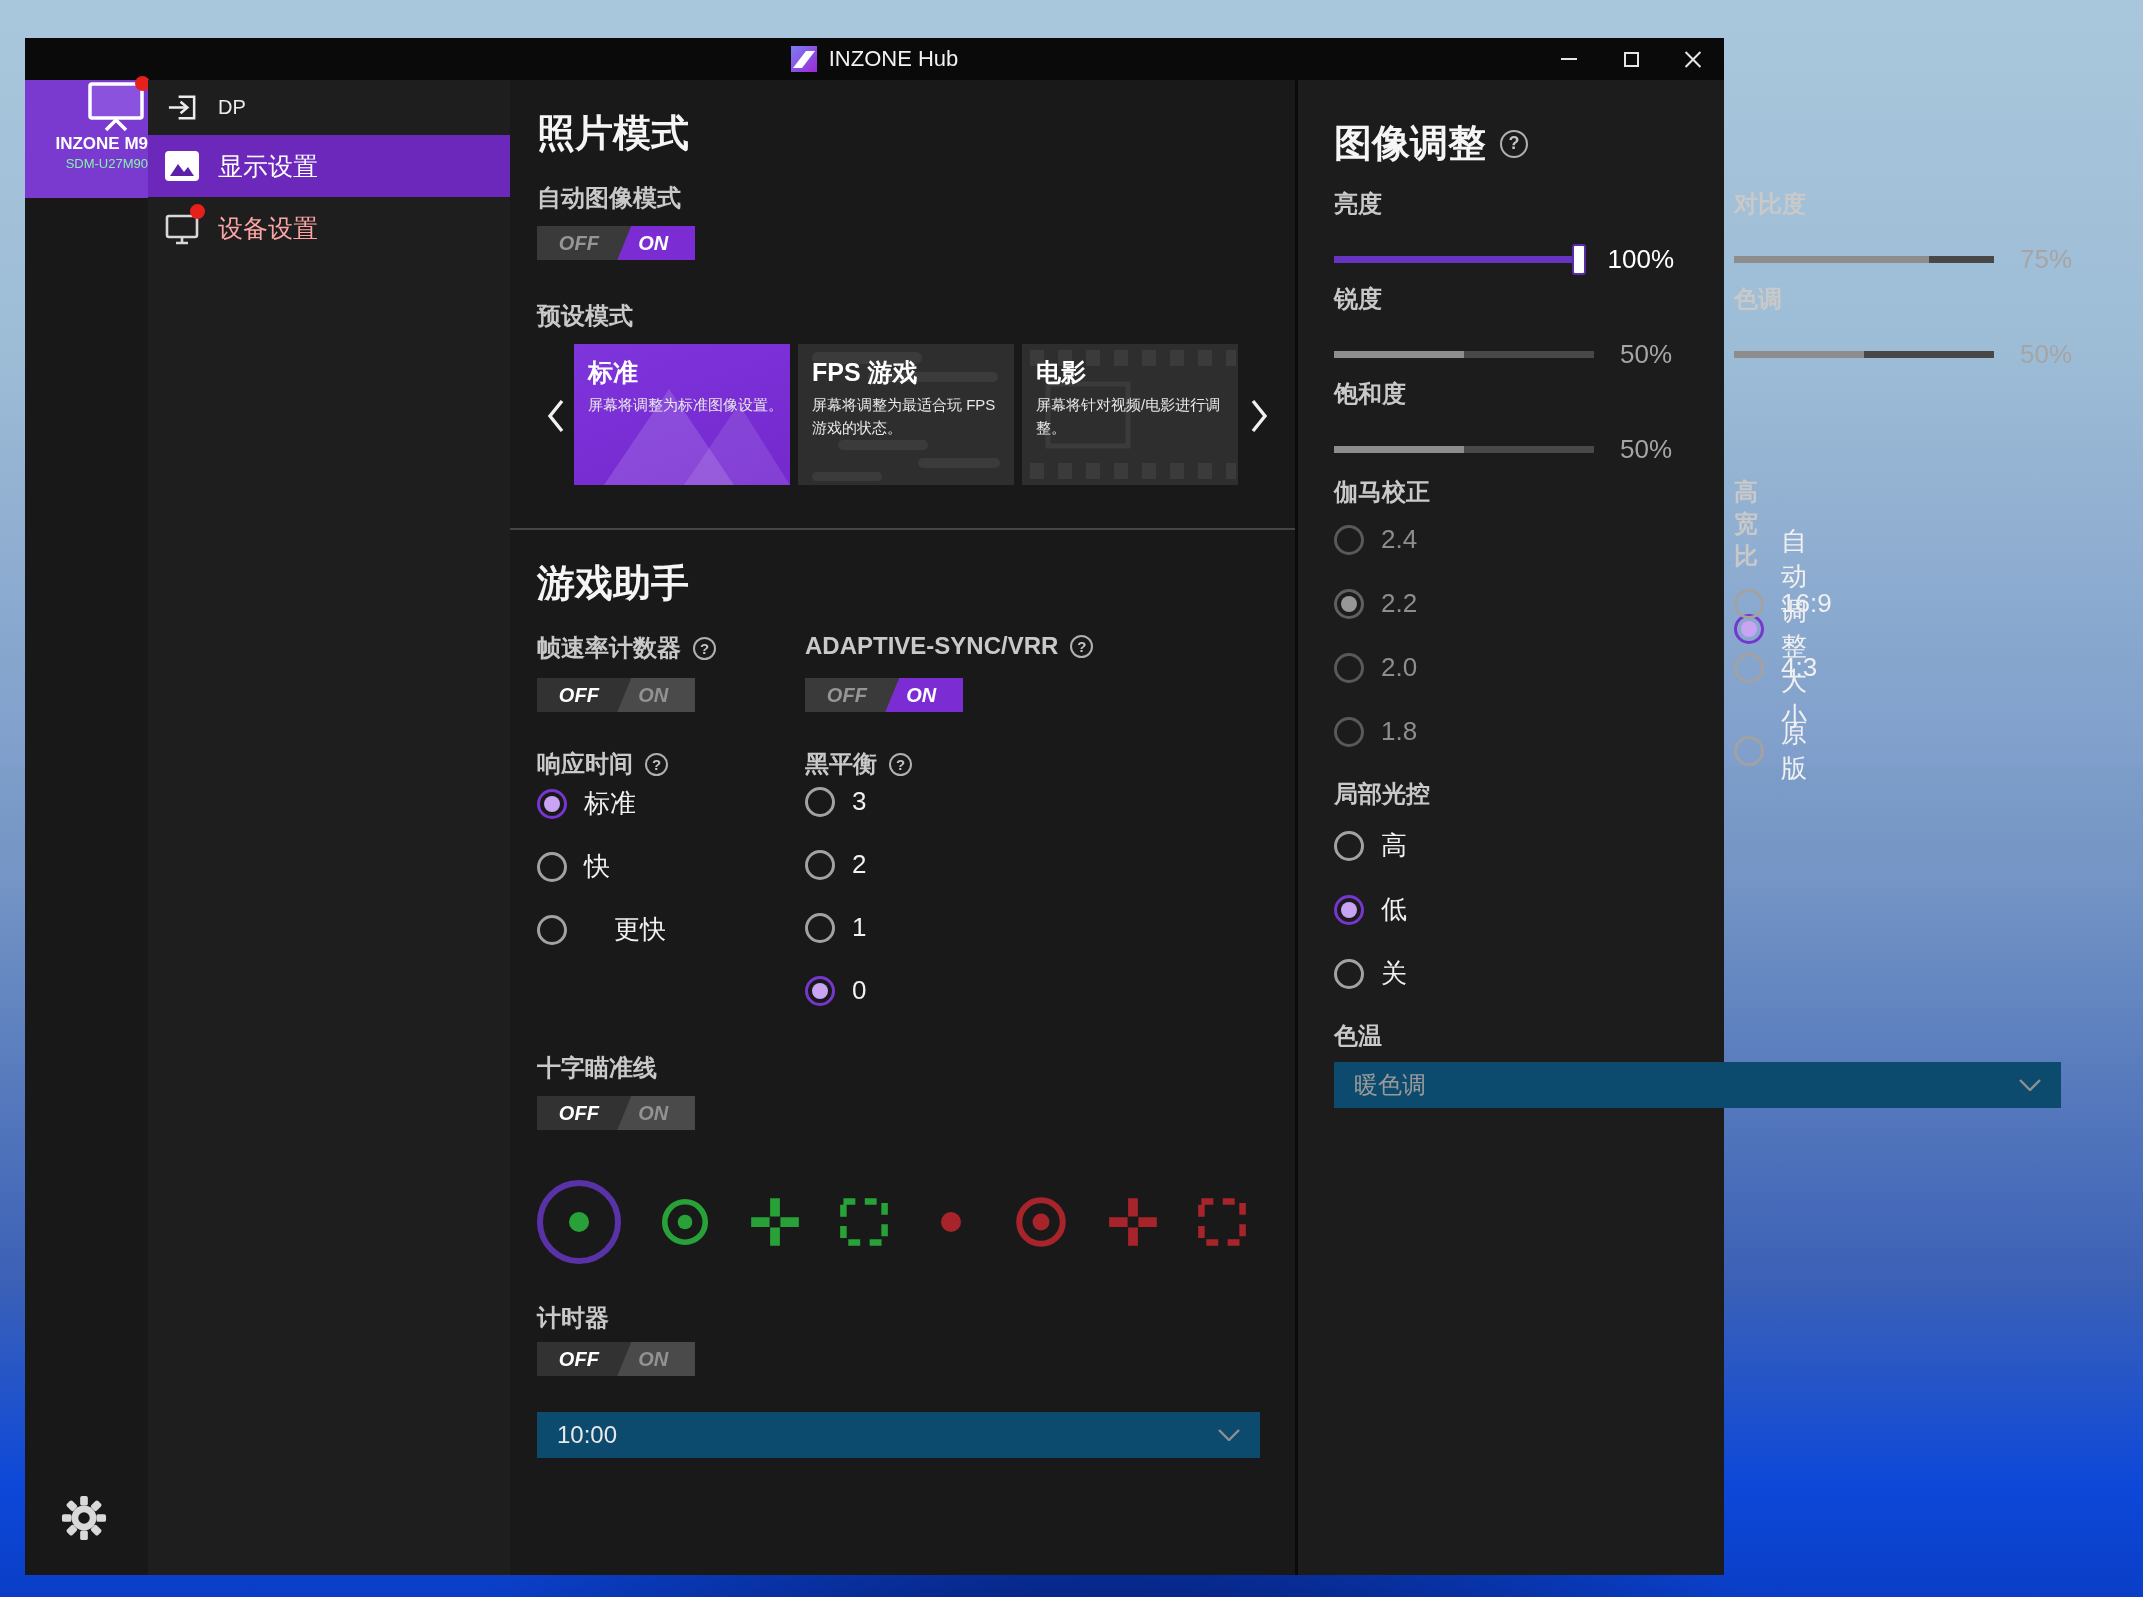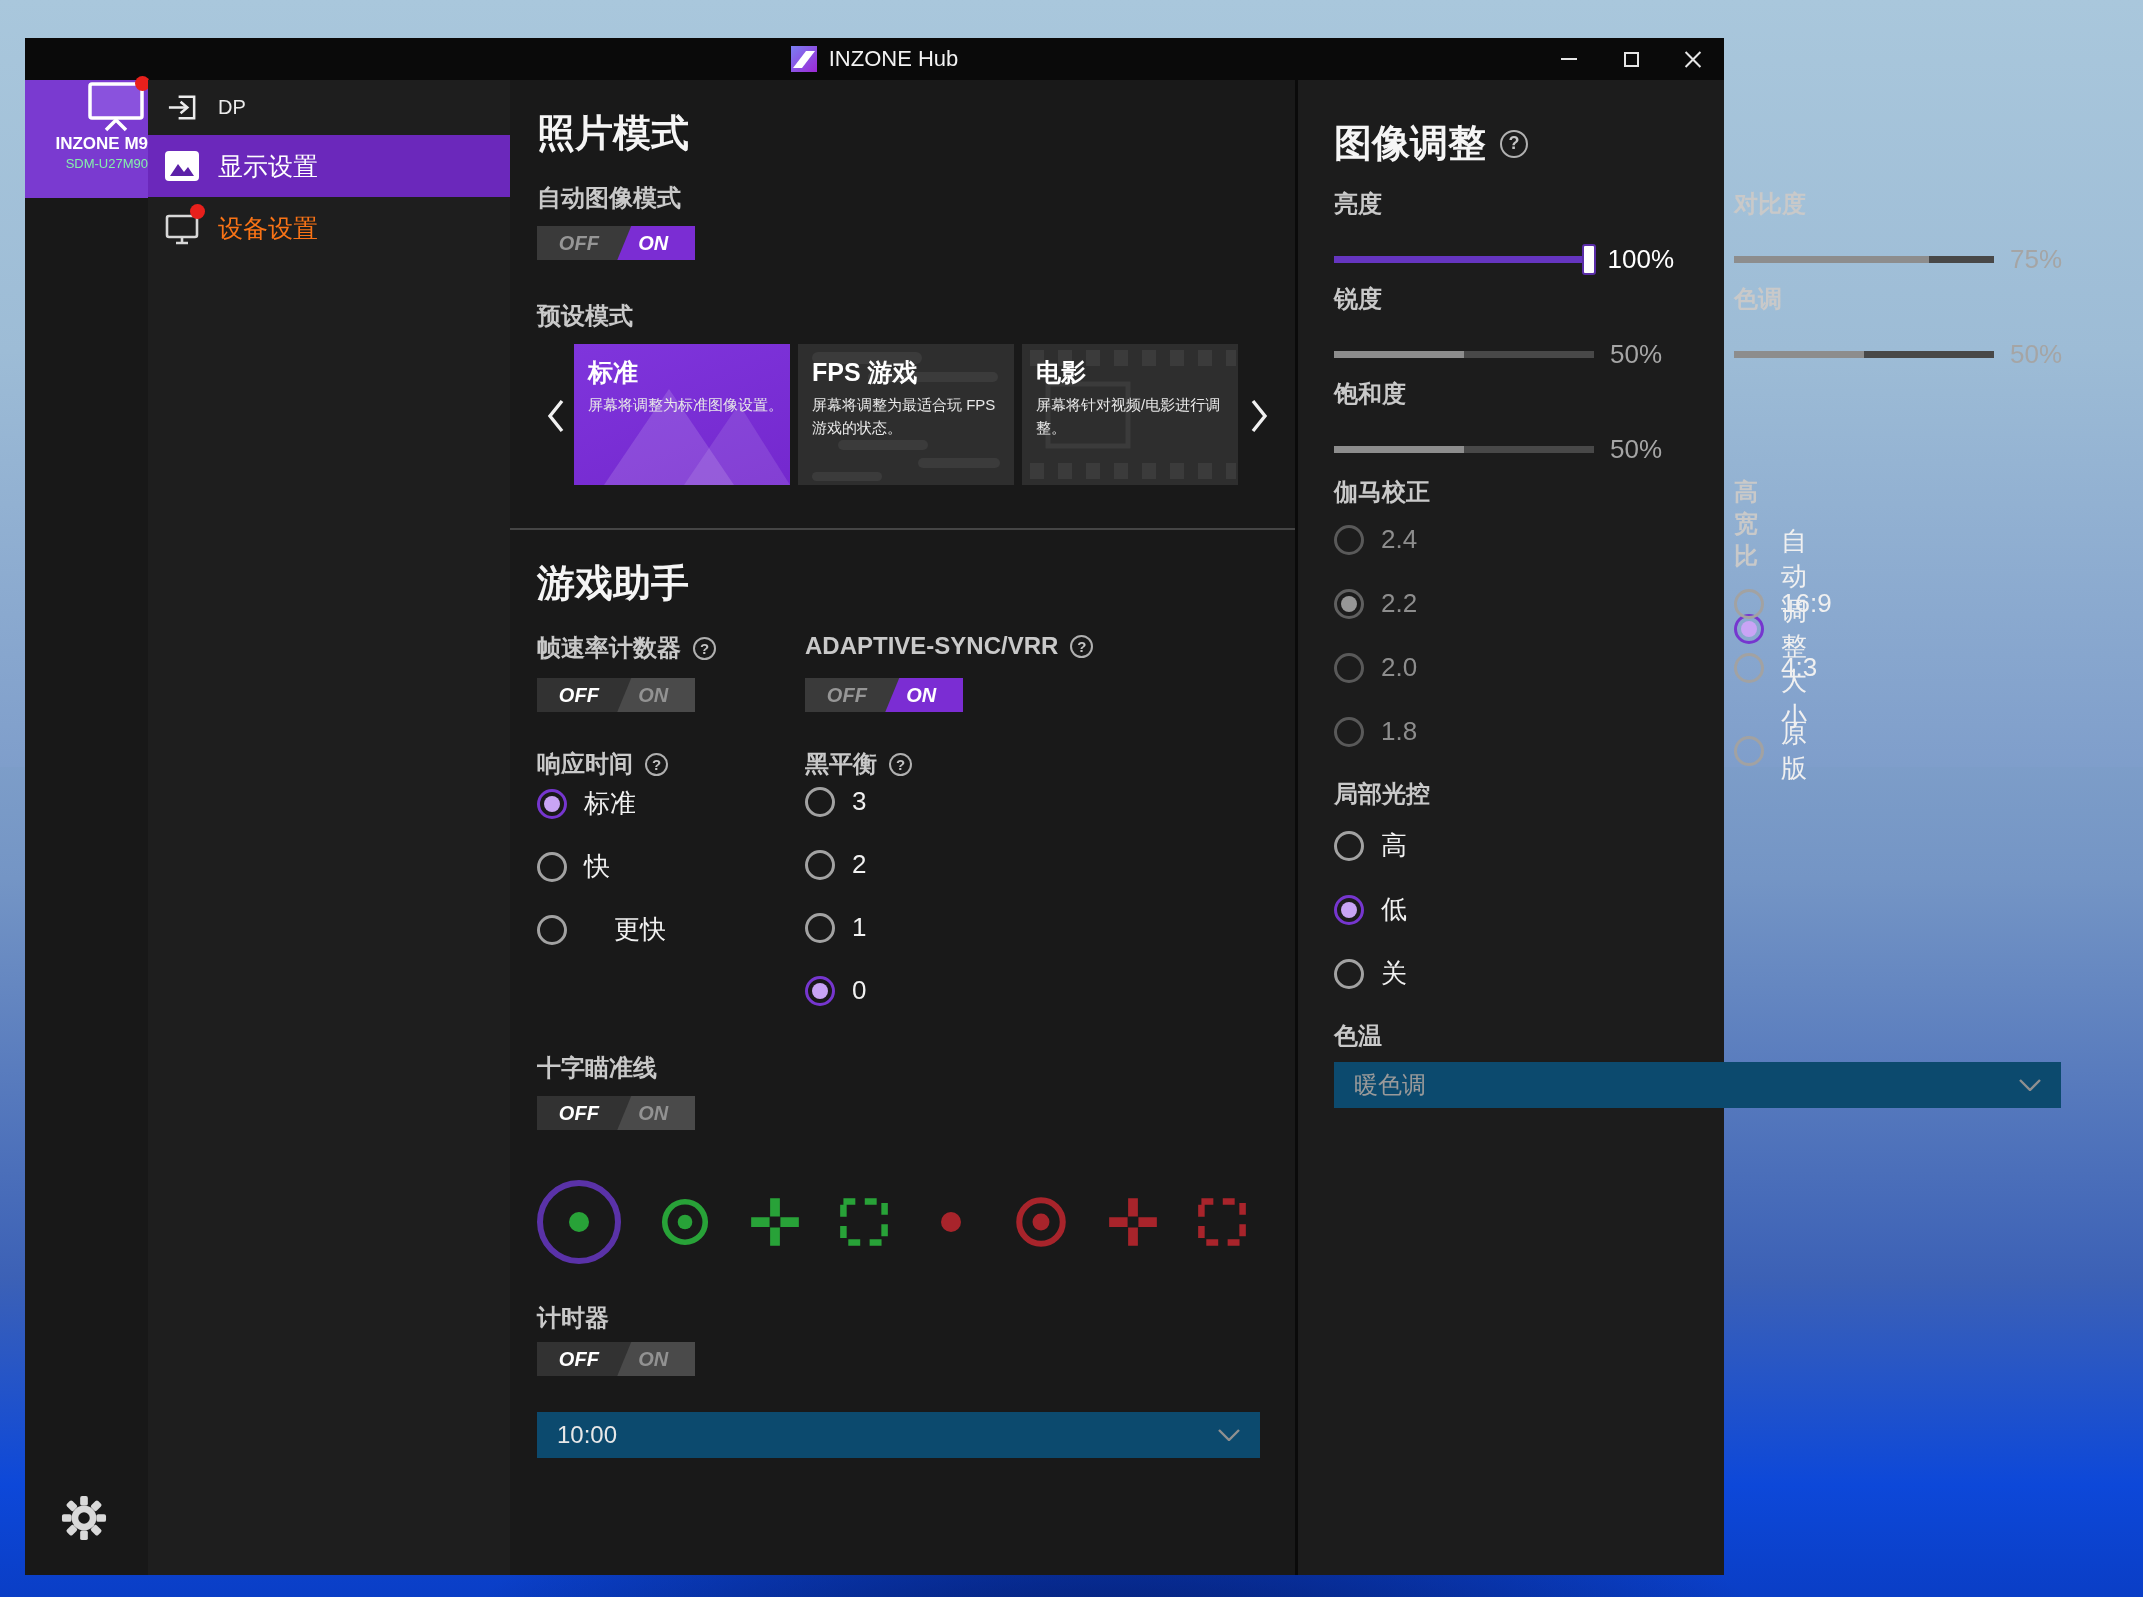--- a/index.html
+++ b/index.html
@@ -35,21 +35,21 @@
 
   
   .device-tile { position:absolute; left:0; top:0; width:123px; height:118px; background:#7a3ad0; display:flex; flex-direction:column; align-items:flex-end; padding-top:0; }
   .tile-mon { position:relative; width:64px; height:52px; }
   .dev-name { color:#fff; font-size:17px; font-weight:700; margin-top:2px; }
   .dev-model { color:#86efac; font-size:13px; margin-top:2px; }
   .red-dot { position:absolute; width:15px; height:15px; border-radius:50%; background:#e8201c; }
   .gear { position:absolute; left:36px; bottom:34px; width:46px; height:46px; }
 
   
-  .menu-item { display:flex; align-items:center; height:62px; padding-left:16px; gap:18px; color:#f97316; font-size:25px; cursor:default; }
+  .menu-item { display:flex; align-items:center; height:62px; padding-left:16px; gap:18px; color:#fca5a5; font-size:25px; cursor:default; }
   .menu-item.dp { height:55px; font-size:20px; color:#ececec; }
   .menu-item.selected { background:#6b28bb; color:#ffffff; }
   .mi-icon { position:relative; width:36px; height:34px; flex:none; display:flex; align-items:center; justify-content:center; }
 
   
   .h1 { color:#f5f5f5; font-size:38px; font-weight:700; }
   .sec-label { color:#c9c9c9; font-size:24px; font-weight:700; display:flex; align-items:center; gap:12px; }
   .help { width:23px; height:23px; border:2px solid #b0b0b0; border-radius:50%; color:#c4c4c4; font-size:15px; font-weight:700; display:inline-flex; align-items:center; justify-content:center; }
 
   
@@ -95,21 +95,21 @@
   .xh-sel { width:84px; height:84px; border:6px solid #5a32a8; border-radius:50%; flex:none; }
 
   
   .dropdown { position:absolute; height:46px; background:#0c4a6e; display:flex; align-items:center; justify-content:space-between; padding:0 20px; }
   .dd-val { color:#e8e8e8; font-size:24px; }
   .dd-val.dim { color:#9a9a9a; }
 
   
   .sgroup { position:absolute; width:340px; }
   .s-label { color:#c9c9c9; font-size:24px; font-weight:700; }
-  .s-row { display:flex; align-items:center; margin-top:24px; gap:16px; }
+  .s-row { display:flex; align-items:center; margin-top:24px; gap:26px; }
   .track { position:relative; width:260px; height:7px; background:#484848; }
   .fill { height:100%; background:#8d8d8d; }
   .sgroup.active .fill { background:#6535c0; }
   .thumb { position:absolute; right:-4px; top:-12px; width:14px; height:31px; background:#fff; border:2px solid #5a2da8; border-radius:3px; }
   .s-val { color:#a5a5a5; font-size:26px; }
   .sgroup.active .s-val { color:#ffffff; }
 
   svg { display:block; }
 </style>
 </head>

